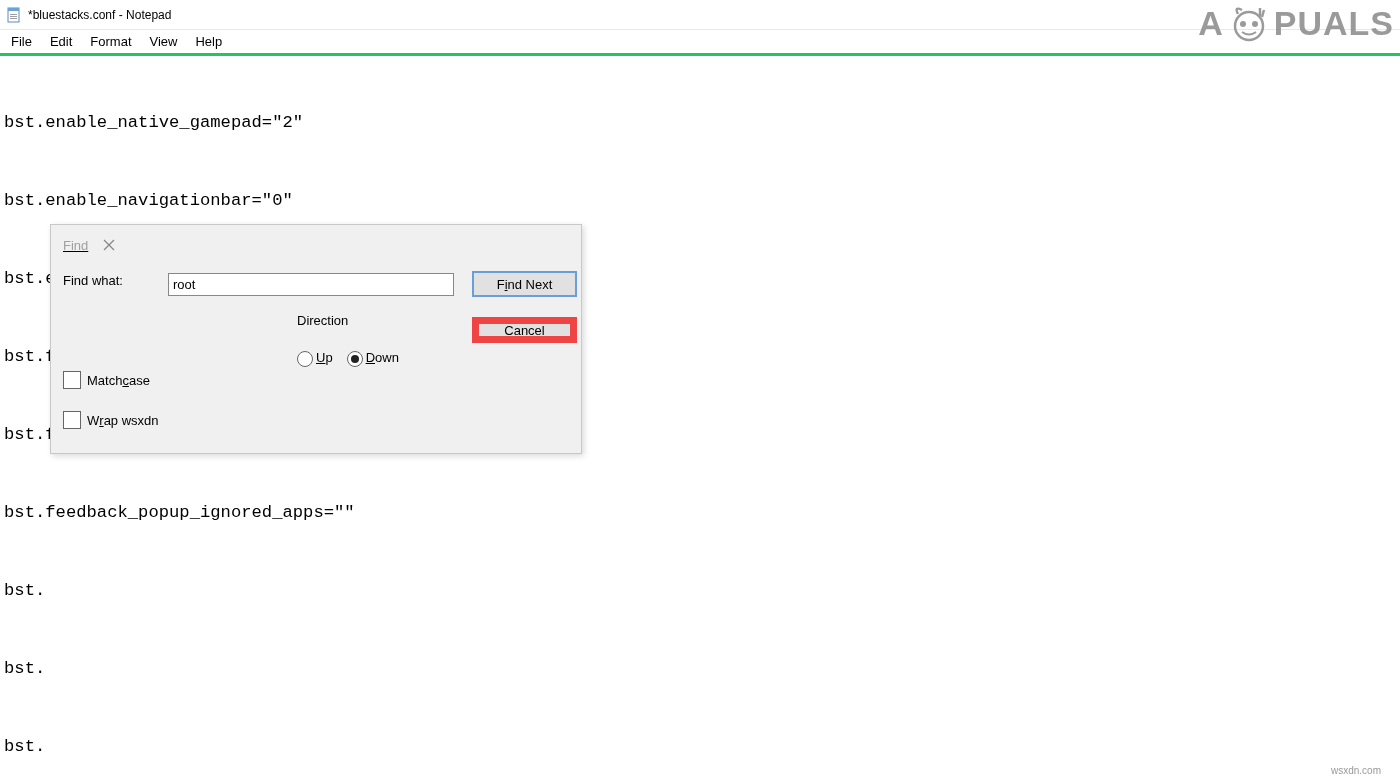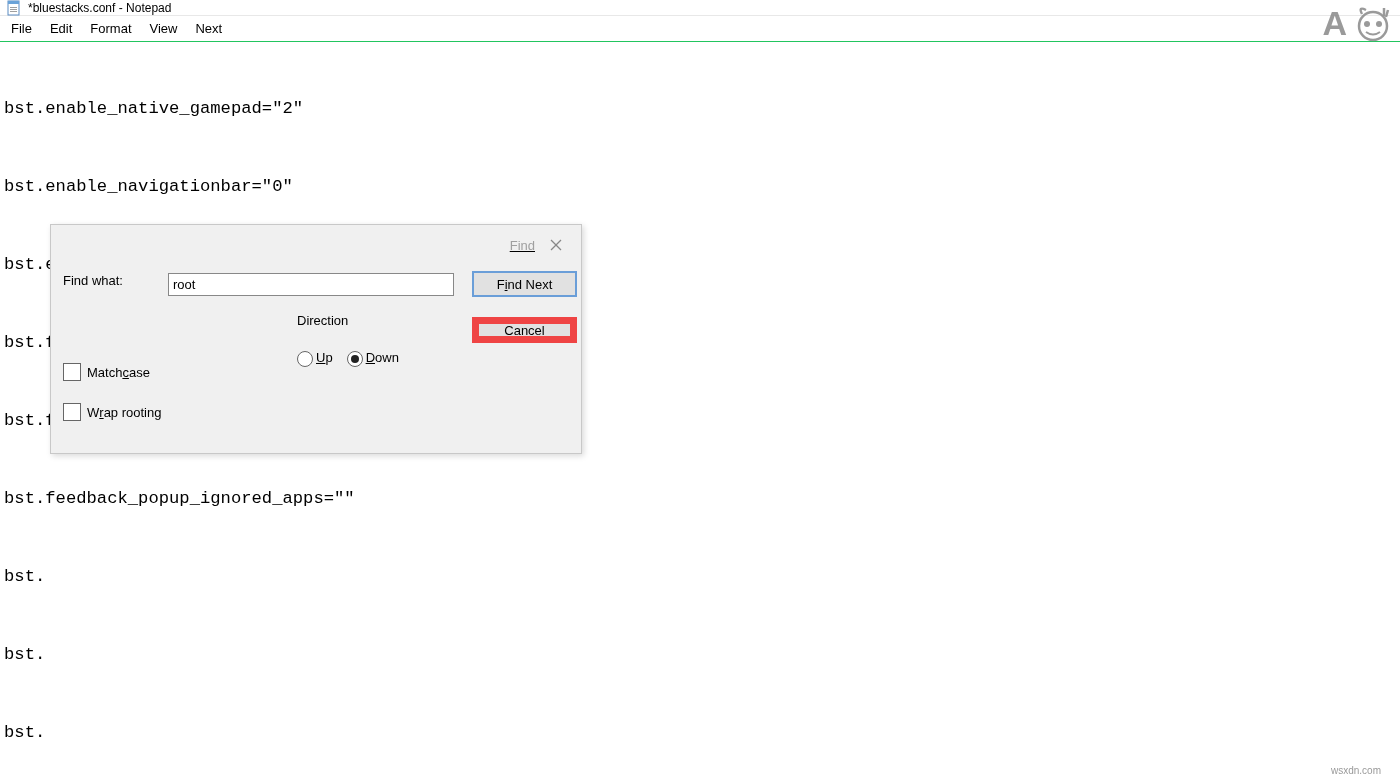--- a/index.html
+++ b/index.html
@@ -6,21 +6,21 @@
     body {
       font-family: "Segoe UI", Tahoma, sans-serif;
       font-size: 12px;
       background: #fff;
       position: relative;
       width: 1400px;
       height: 778px;
       overflow: hidden;
     }
     .titlebar {
-      height: 16px;
+      height: 30px;
       background: #fff;
       border-bottom: 1px solid #e8e8e8;
       display: flex;
       align-items: center;
       padding-left: 6px;
     }
     .titlebar .icon {
       width: 16px;
       height: 16px;
       margin-right: 6px;
@@ -28,21 +28,21 @@
     .titlebar .title {
       font-size: 12px;
       color: #000;
     }
     .menubar {
       height: 26px;
       background: #fff;
       display: flex;
       align-items: center;
       padding-left: 2px;
-      border-bottom: 1px solid #22c55e;
+      border-bottom: 3px solid #22c55e;
     }
     .menubar .menu-item {
       padding: 4px 9px;
       font-size: 13px;
       color: #000;
       cursor: default;
     }
     .content {
       font-family: Consolas, "Courier New", monospace;
       font-size: 17.2px;
@@ -59,21 +59,21 @@
       width: 532px;
       height: 230px;
       background: #f0f0f0;
       border: 1px solid #c8c8c8;
       box-shadow: 2px 2px 6px rgba(0,0,0,0.15);
     }
     .find-titlebar {
       height: 40px;
       display: flex;
       align-items: center;
-      justify-content: flex-end;
+      justify-content: flex-start;
       padding: 0 4px 0 12px;
       text-decoration: underline;
     }
     .find-titlebar .ftitle { color: #a0a0a0; font-size: 13px; }
     .find-titlebar .close {
       width: 42px;
       height: 32px;
       display:flex; align-items:center; justify-content:center;
       color: #888;
       font-size: 15px;
@@ -130,21 +130,21 @@
       align-items:center; justify-content:center;
       margin-right: 3px; background:#fff;
       vertical-align: middle;
     }
     .radio .dot { width:8px; height:8px; border-radius:50%; background:#222; }
     .chk {
       width: 18px; height: 18px; border: 1.5px solid #666;
       display:inline-block; margin-right: 6px; background:#fff;
       vertical-align: middle;
     }
-    .check-row { font-size: 13px; margin-top: 12px; display:flex; align-items:center;}
+    .check-row { font-size: 13px; margin-top: 20px; display:flex; align-items:center;}
     .checks-col { position:absolute; top: 86px; left: 12px; }
     .ul { text-decoration: underline; }
     .watermark {
       position: absolute;
       top: 2px;
       right: 6px;
       font-family: Arial, sans-serif;
       font-size: 34px;
       font-weight: 800;
       letter-spacing: 1px;
@@ -181,21 +181,21 @@
     </svg>
   </span>
   <span class="title">*bluestacks.conf - Notepad</span>
 </div>
 
 <div class="menubar">
   <span class="menu-item">File</span>
   <span class="menu-item">Edit</span>
   <span class="menu-item">Format</span>
   <span class="menu-item">View</span>
-  <span class="menu-item">Next</span>
+  <span class="menu-item">Help</span>
 </div>
 
 <div class="content">
   <span class="line">bst.enable_native_gamepad="2"</span>
   <span class="line">bst.enable_navigationbar="0"</span>
   <span class="line">bst.enable_statusbar="1"</span>
   <span class="line">bst.feature.macros="1"</span>
   <span class="line">bst.feature.rooting="1"</span>
   <span class="line">bst.feedback_popup_ignored_apps=""</span>
   <span class="line">bst.</span>
@@ -264,34 +264,35 @@
       <div class="check-row">
         <span class="chk"></span>
           <span>Match </span>
           <span class="ul">c</span>
           <span>ase</span>
       </div>
       <div class="check-row" style="margin-top:22px">
         <span class="chk"></span>
           <span>W</span>
           <span class="ul">r</span>
-          <span>ap rooting</span>
+          <span>ap wsxdn</span>
       </div>
     </div>
   </div>
 </div>
 
 <div class="watermark">
   <span>A</span>
   <span class="logo-head">
     <svg viewBox="0 0 42 42">
       <circle cx="21" cy="24" r="14" fill="none" stroke="#898989" stroke-width="2.5"></circle>
       <circle cx="15" cy="22" r="3" fill="#898989"></circle>
       <circle cx="27" cy="22" r="3" fill="#898989"></circle>
       <path d="M 14 30 Q 21 35 28 30" fill="none" stroke="#898989" stroke-width="2"></path>
       <path d="M 10 12 Q 6 4 14 8" fill="none" stroke="#898989" stroke-width="2.5"></path>
       <line x1="32" y1="6" x2="32" y2="14" stroke="#898989" stroke-width="2.5"></line>
       <line x1="36" y1="8" x2="34" y2="15" stroke="#898989" stroke-width="2.5"></line>
     </svg>
   </span>
+  <span>PUALS</span>
 </div>
 
 <div class="source-label">wsxdn.com</div>
 
 </body></html>

